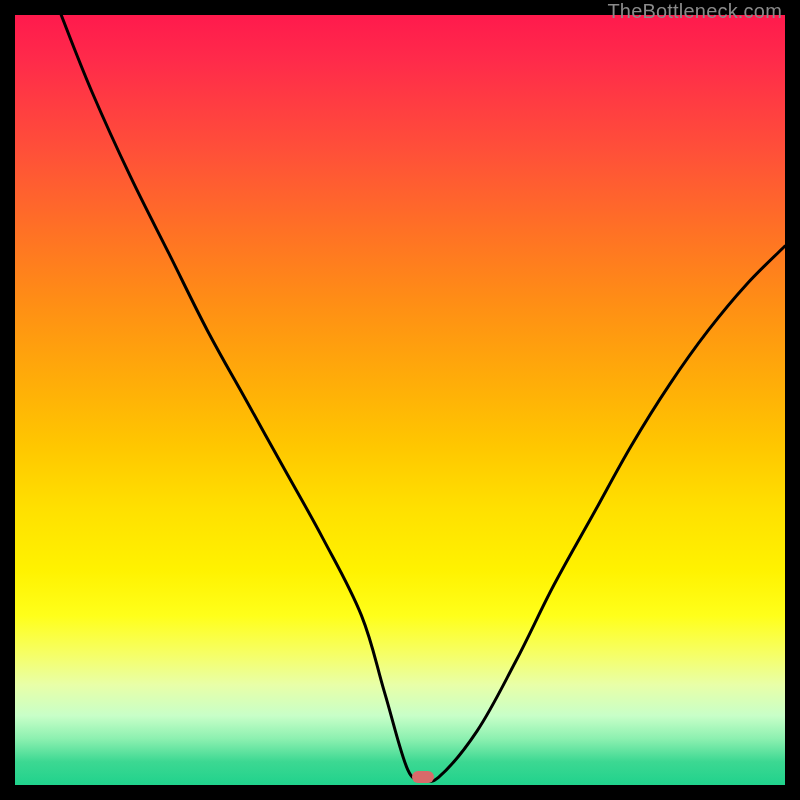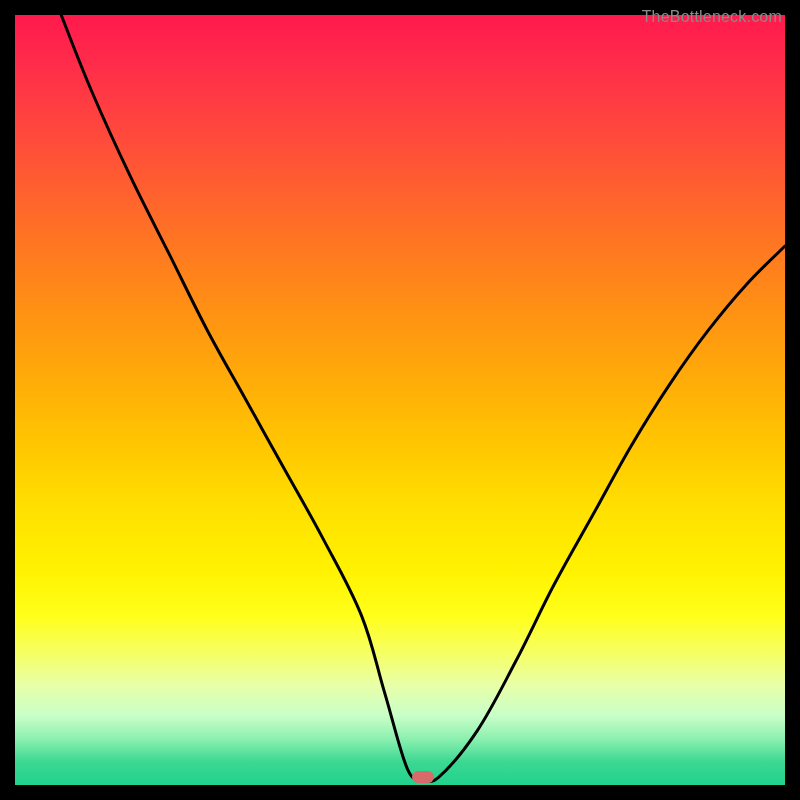--- a/index.html
+++ b/index.html
@@ -51,24 +51,24 @@
   .marker {
     position: absolute;
     width: 22px;
     height: 12px;
     border-radius: 6px;
     background: #d86a6a;
     transform: translate(-50%, -50%);
   }
   .watermark {
     position: absolute;
-    top: 8px;
+    top: 0px;
     right: 18px;
     font-family: Arial, Helvetica, sans-serif;
-    font-size: 16px;
+    font-size: 20px;
     font-weight: 500;
     color: #8a8a8a;
     letter-spacing: 0.2px;
   }
 </style>
 </head>
 <body>
 
 <div class="frame">
   <div class="plot-area">

